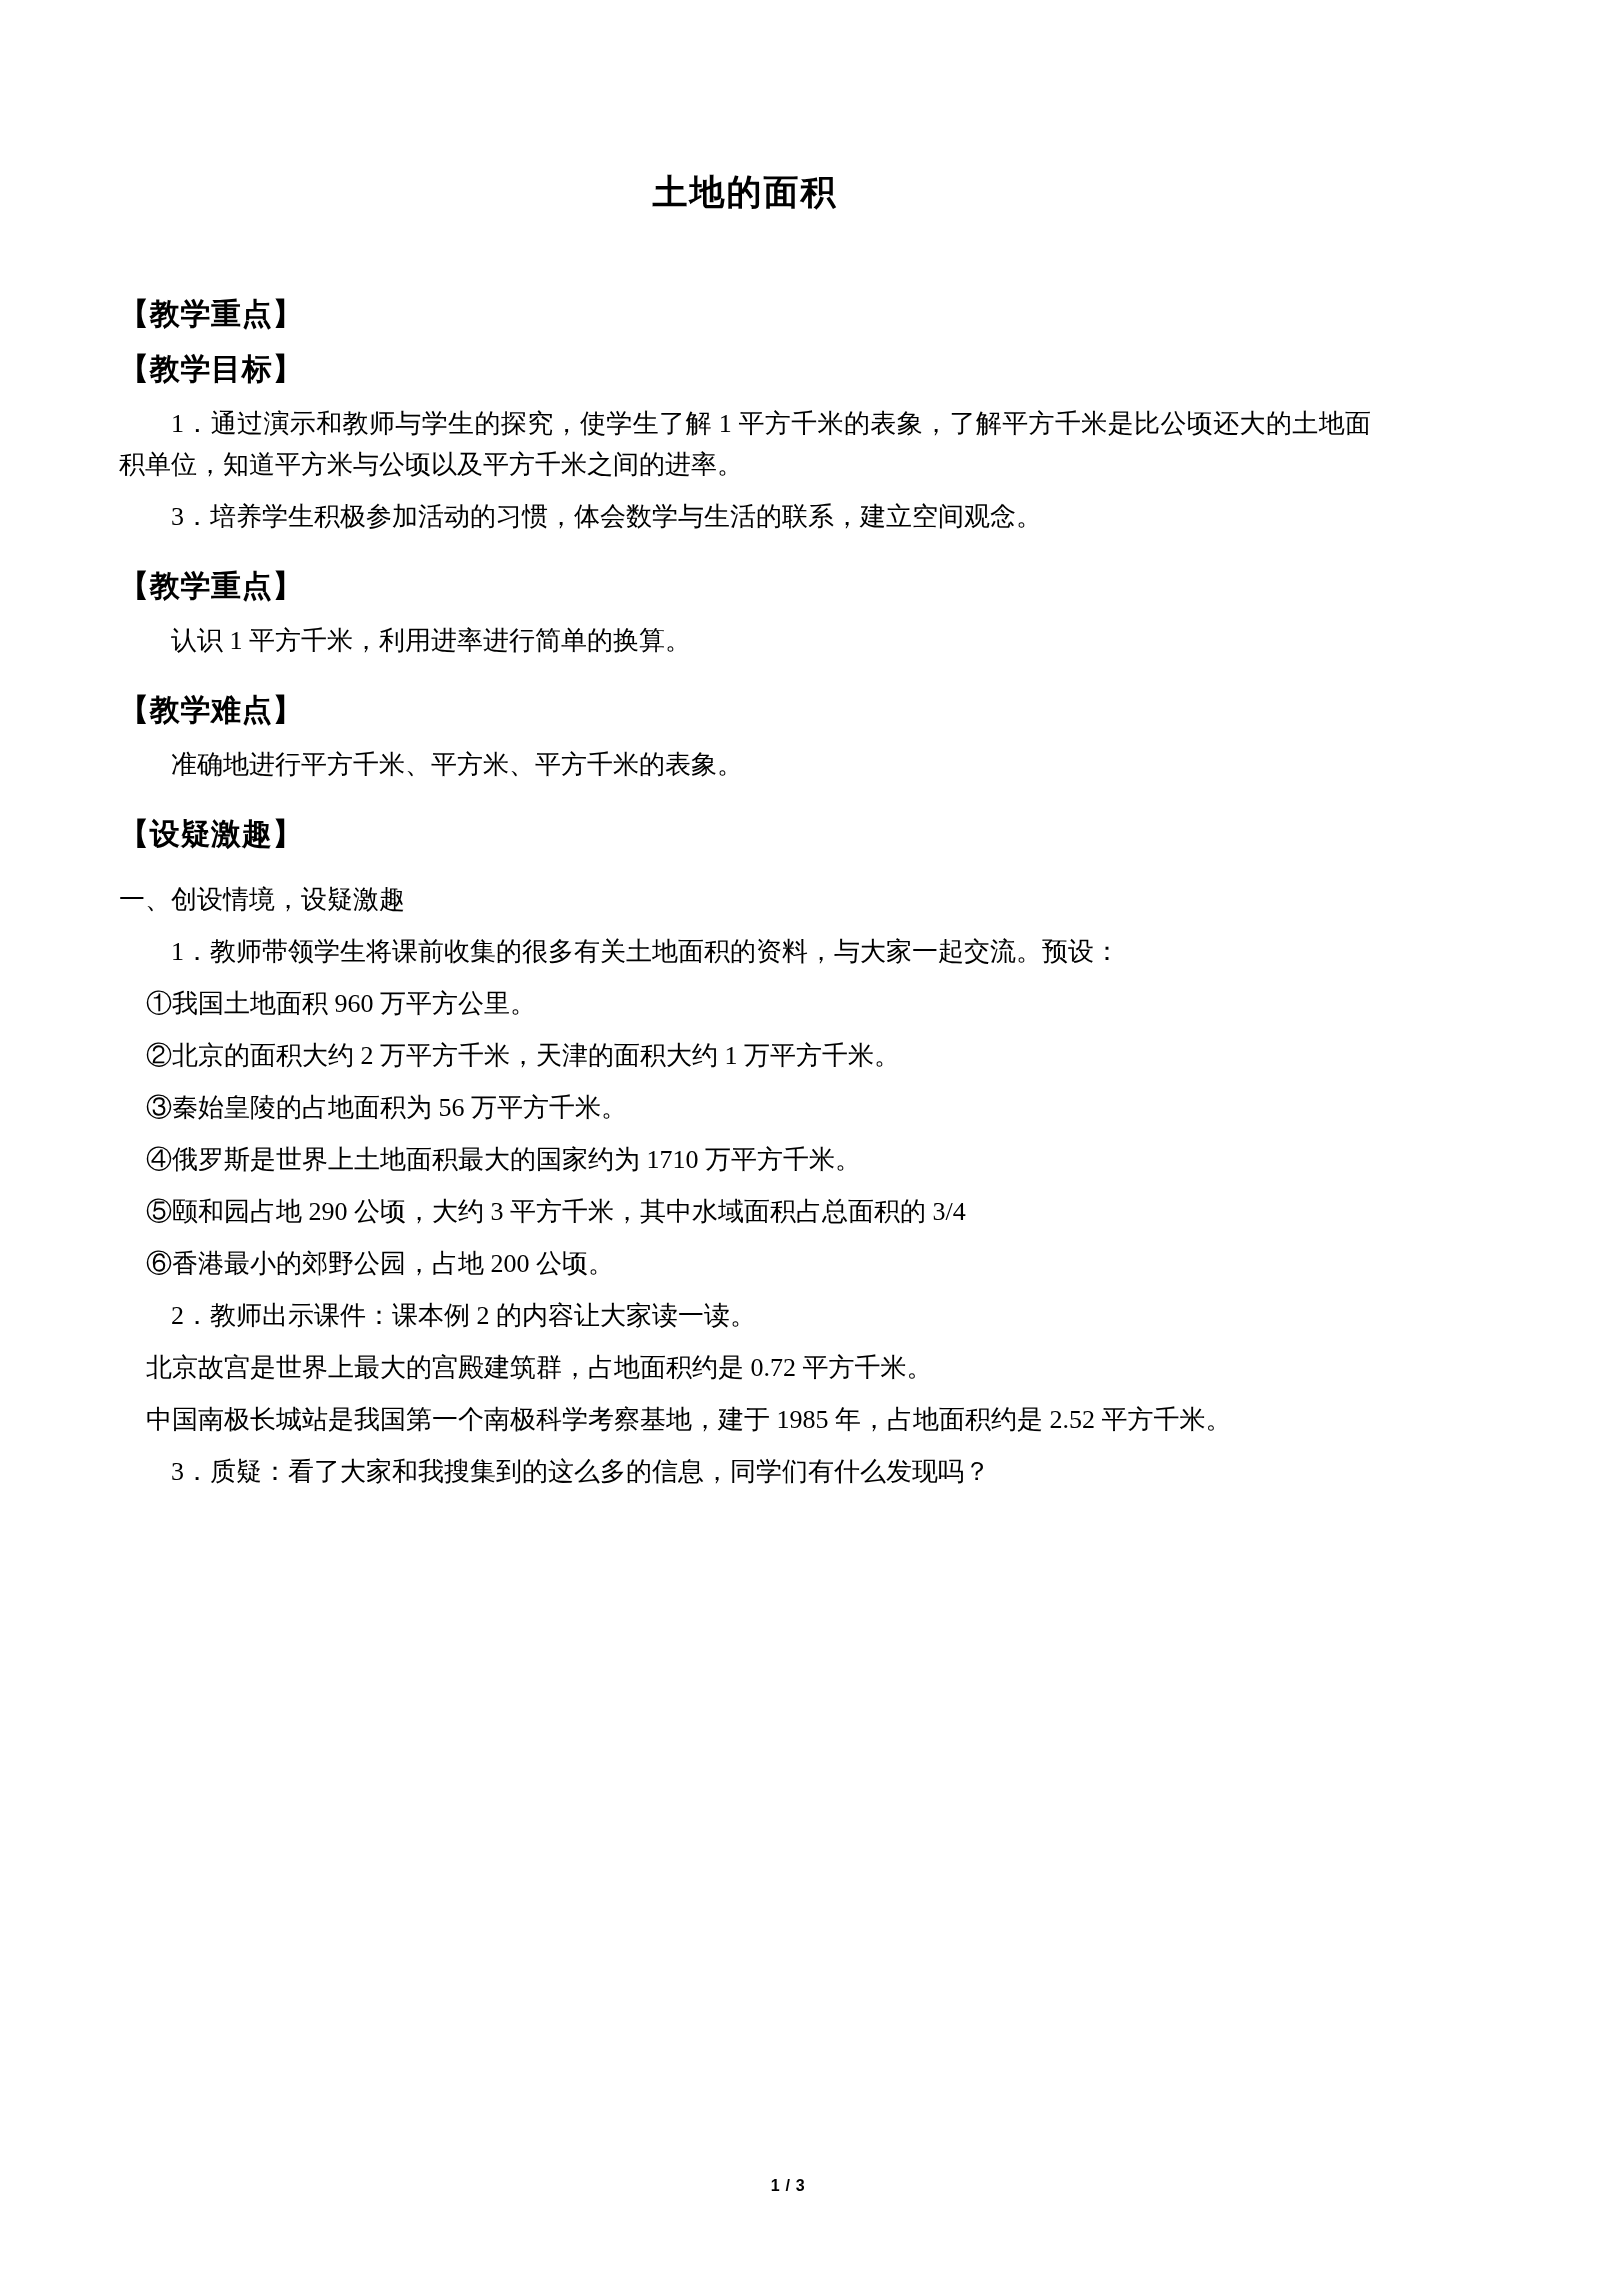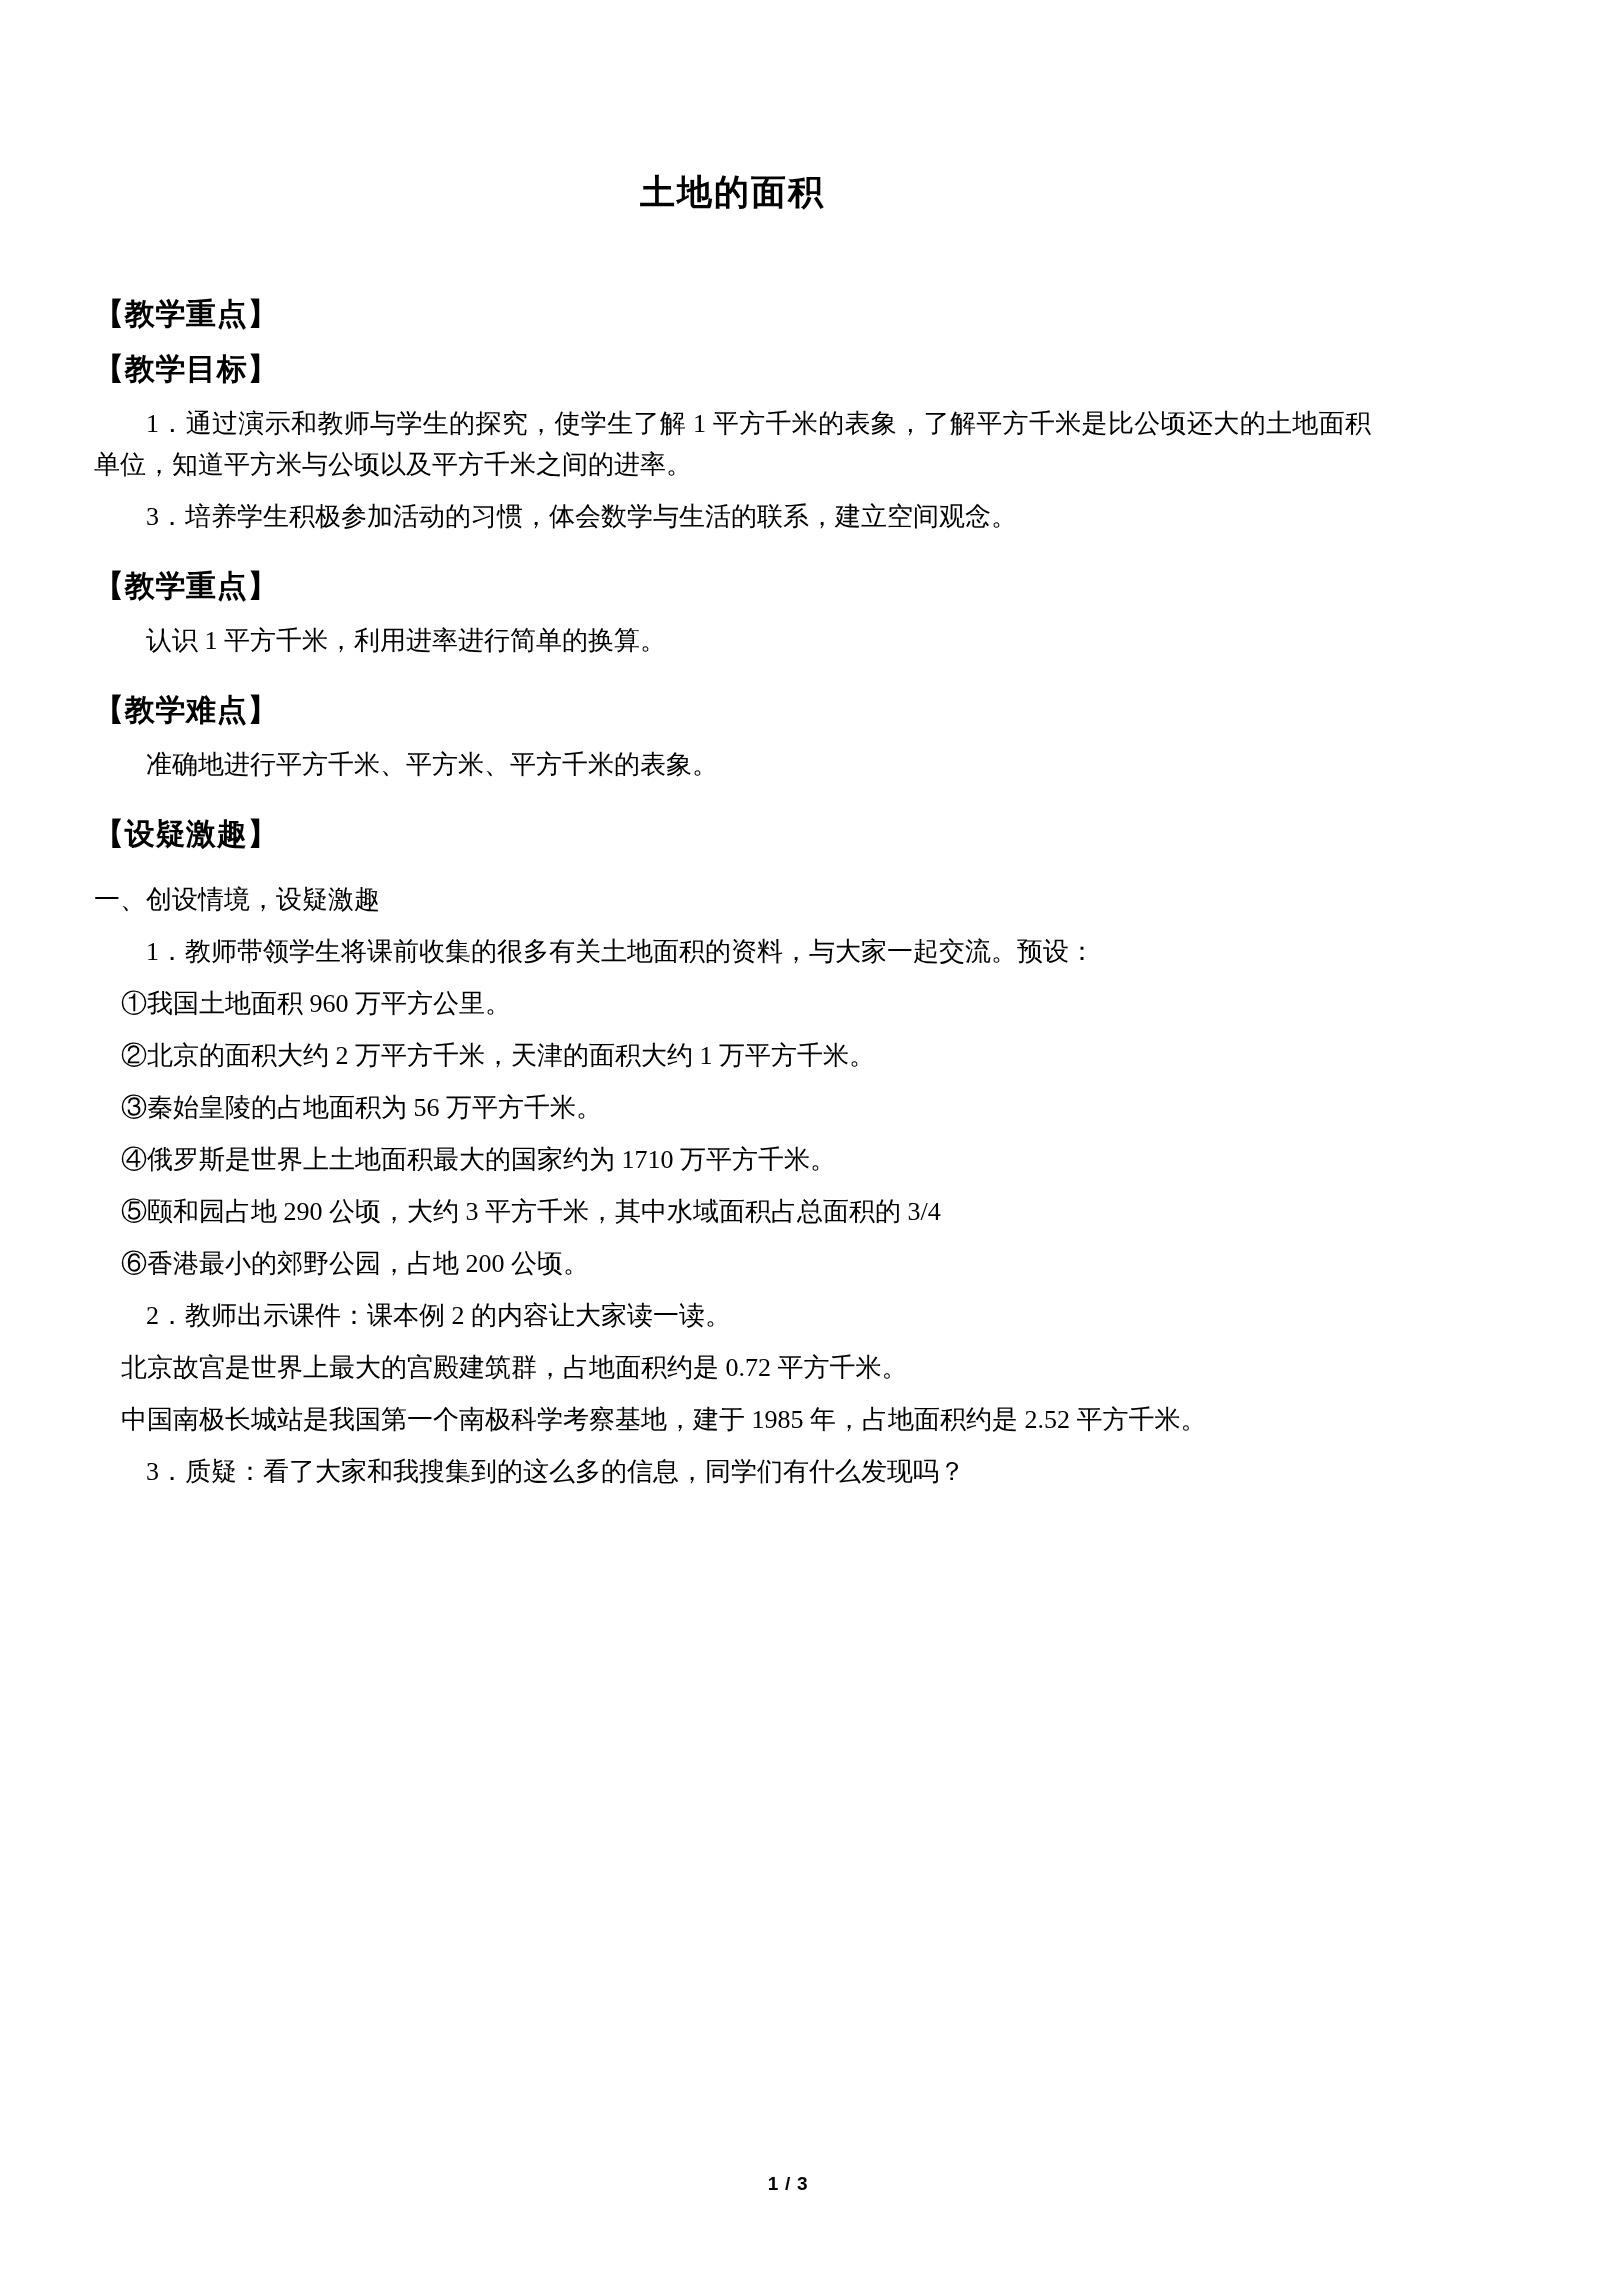--- a/index.html
+++ b/index.html
@@ -12,21 +12,21 @@
     height: 2295px;
     font-family: "Liberation Serif", "DejaVu Serif", serif;
     color: #000000;
     position: relative;
     overflow: hidden;
   }
   .page {
     box-sizing: border-box;
     width: 1576px;
     height: 2295px;
-    padding: 170px 205px 0 94px;
+    padding: 170px 205px 0 119px;
     position: relative;
   }
   .doc-title {
     font-size: 35px;
     font-weight: bold;
     text-align: center;
     letter-spacing: 2px;
     margin: 0 0 76px 0;
     line-height: 1.3;
   }
@@ -59,21 +59,21 @@
   }
   .heading-gap {
     margin-top: 27px;
   }
   .footer {
     position: absolute;
     left: 0;
     right: 0;
     bottom: 100px;
     text-align: center;
-    font-size: 19px;
+    font-size: 16px;
     font-weight: bold;
     font-family: "Liberation Sans", "DejaVu Sans", sans-serif;
     letter-spacing: 0.7px;
   }
 </style>
 </head>
 <body>
 
 <div class="page">
 

